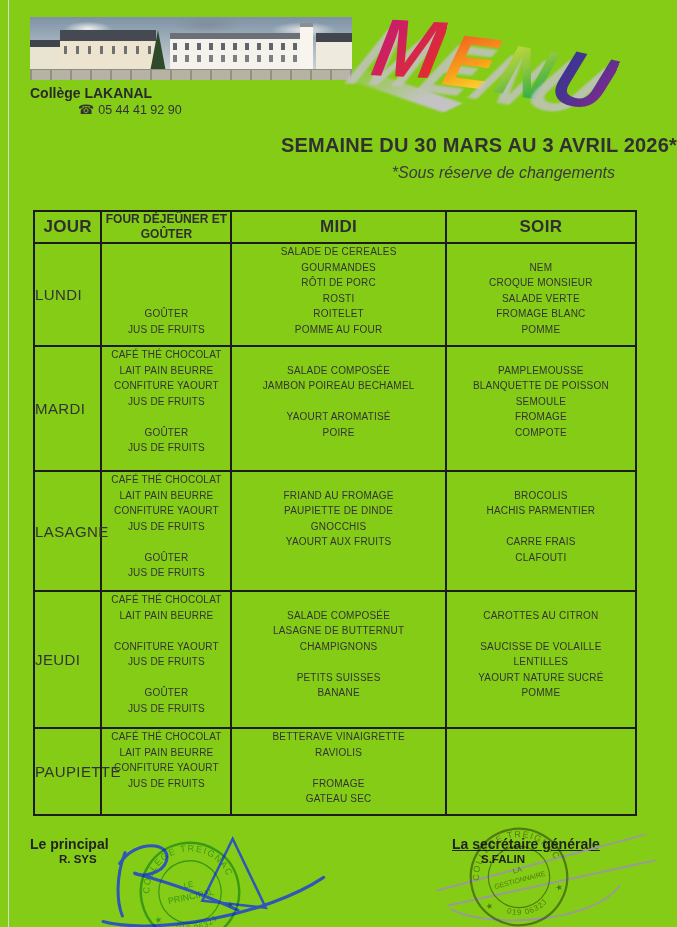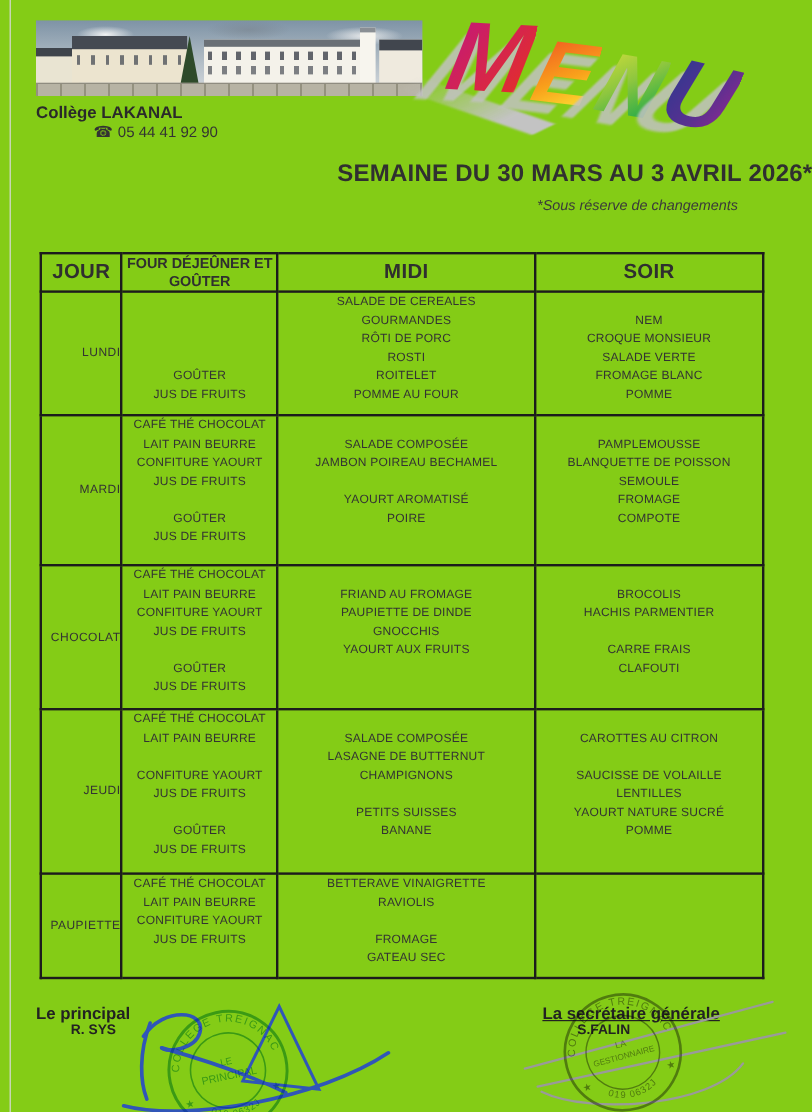--- a/index.html
+++ b/index.html
@@ -54,30 +54,30 @@
   .lt-n{font-size:72px;transform:rotate(4deg);top:8px;}
   .lt-u{font-size:78px;transform:rotate(7deg);top:12px;}
   .lt-m .l-face{background-image:linear-gradient(120deg,var(--logo-m1),var(--logo-m2));}
   .lt-e .l-face{background-image:linear-gradient(150deg,var(--logo-e1),var(--logo-e2) 55%,var(--logo-e3));}
   .lt-n .l-face{background-image:linear-gradient(140deg,var(--logo-n1),var(--logo-n2) 45%,var(--logo-n3));}
   .lt-u .l-face{background-image:linear-gradient(110deg,var(--logo-u1),var(--logo-u2) 60%,var(--logo-u3));}
 
   
   .title{position:absolute;left:0;top:134px;width:100%;text-align:right;
          font-size:20px;font-weight:bold;color:#303030;letter-spacing:.2px;}
-  .disclaimer{position:absolute;right:62px;top:164px;font-size:12px;font-style:italic;color:#3a3a3a;}
+  .disclaimer{position:absolute;right:62px;top:164px;font-size:16px;font-style:italic;color:#3a3a3a;}
 
   
   table.menu{position:absolute;left:33px;top:210px;width:604px;border-collapse:collapse;
        table-layout:fixed;}
   table.menu th,table.menu td{border:2px solid var(--table-border,#1c1c1c);padding:0;}
   th.h-big{font-size:17px;font-weight:bold;letter-spacing:.3px;}
   th.h-small{font-size:12px;font-weight:bold;line-height:1.25;padding:2px 6px;}
   thead tr{height:30px;}
-  td.day{font-size:10px;letter-spacing:.4px;text-align:right;vertical-align:middle;color:#333;}
+  td.day{font-size:15px;letter-spacing:.4px;text-align:left;vertical-align:middle;color:#333;}
   td.cell{font-size:10px;line-height:15.5px;text-align:center;vertical-align:top;
           padding-top:6px;white-space:pre-line;color:#333;letter-spacing:.2px;}
 
   
   .role{position:absolute;font-size:14px;font-weight:bold;color:#222;}
   .sig-name{position:absolute;font-size:11.5px;font-weight:bold;color:#222;padding-left:29px;}
   .rl{left:30px;top:836px;} .nl{left:30px;top:853px;}
   .rr{left:452px;top:836px;text-decoration:underline;} .nr{left:452px;top:853px;}
   .sig-svg{position:absolute;overflow:visible;}
   .stamp{position:absolute;mix-blend-mode:multiply;opacity:.85;}
@@ -173,21 +173,21 @@
 YAOURT AROMATISÉ
 POIRE</td>
         <td class="cell">
 PAMPLEMOUSSE
 BLANQUETTE DE POISSON
 SEMOULE
 FROMAGE
 COMPOTE</td>
       </tr>
       <tr style="height:120px">
-        <td class="day">CHOCOLAT</td>
+        <td class="day">LASAGNE</td>
         <td class="cell">CAFÉ THÉ CHOCOLAT
 LAIT PAIN BEURRE
 CONFITURE YAOURT
 JUS DE FRUITS
 
 GOÛTER
 JUS DE FRUITS</td>
         <td class="cell">
 FRIAND AU FROMAGE
 PAUPIETTE DE DINDE

